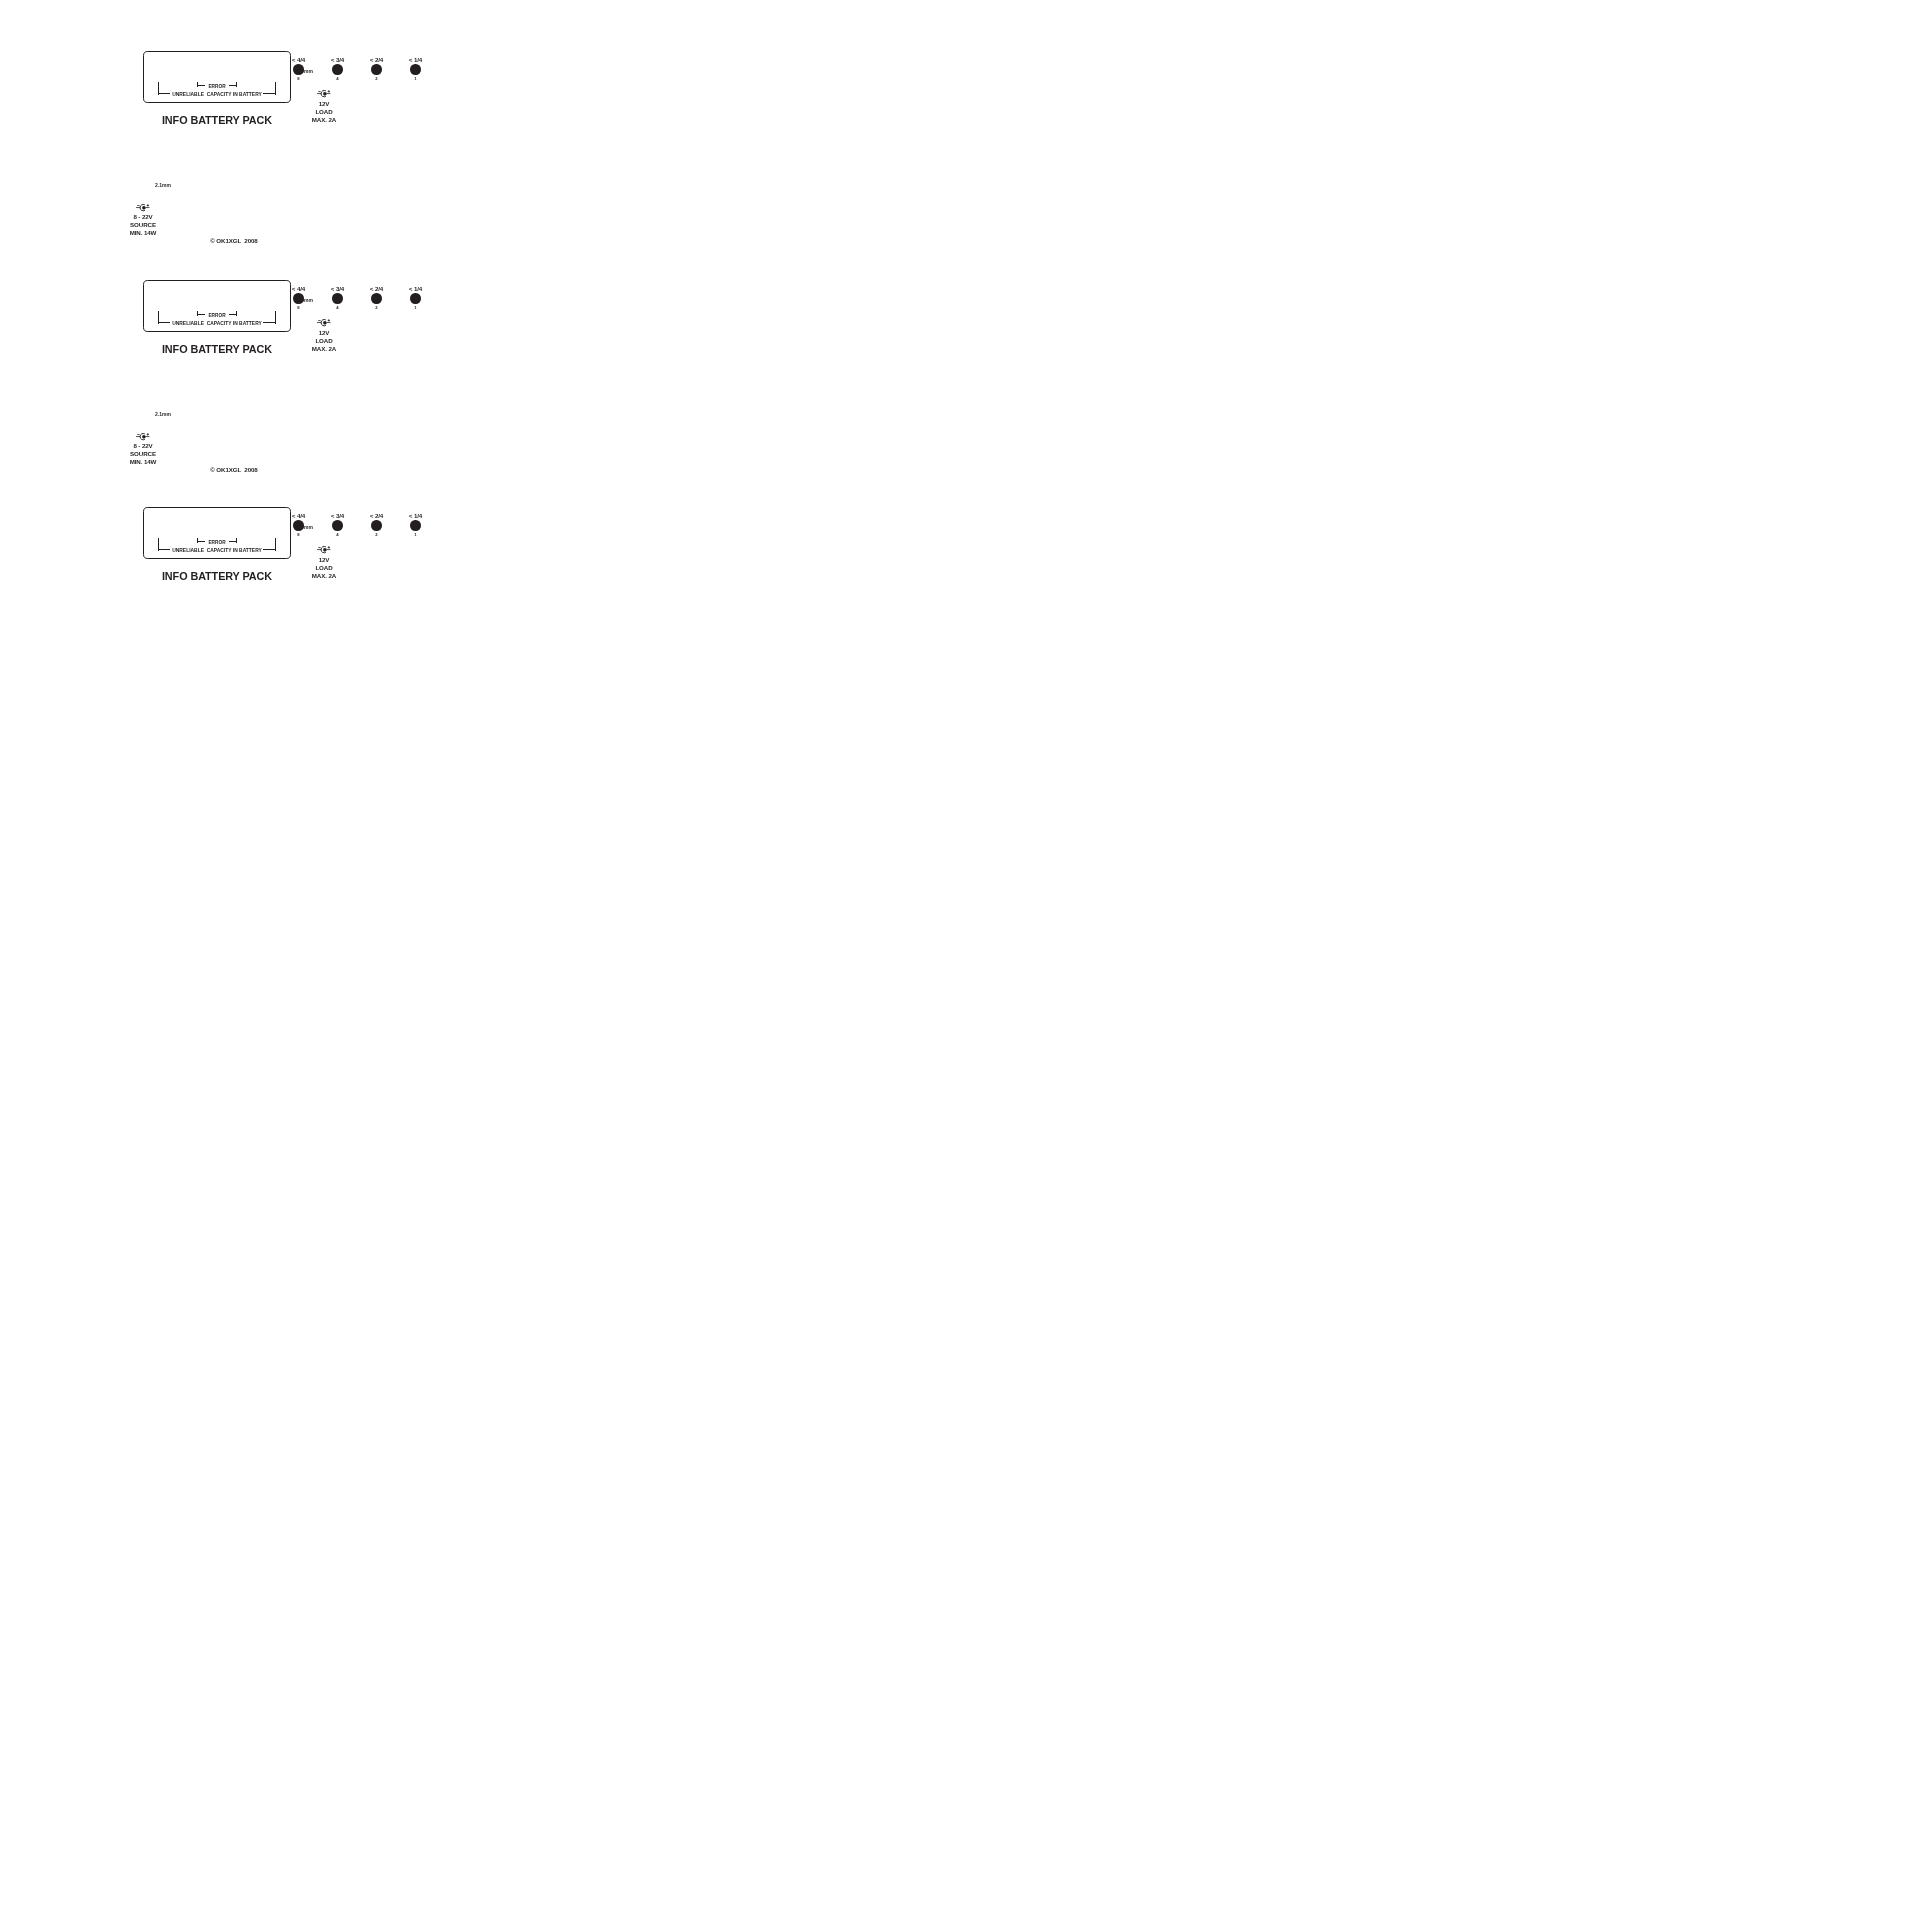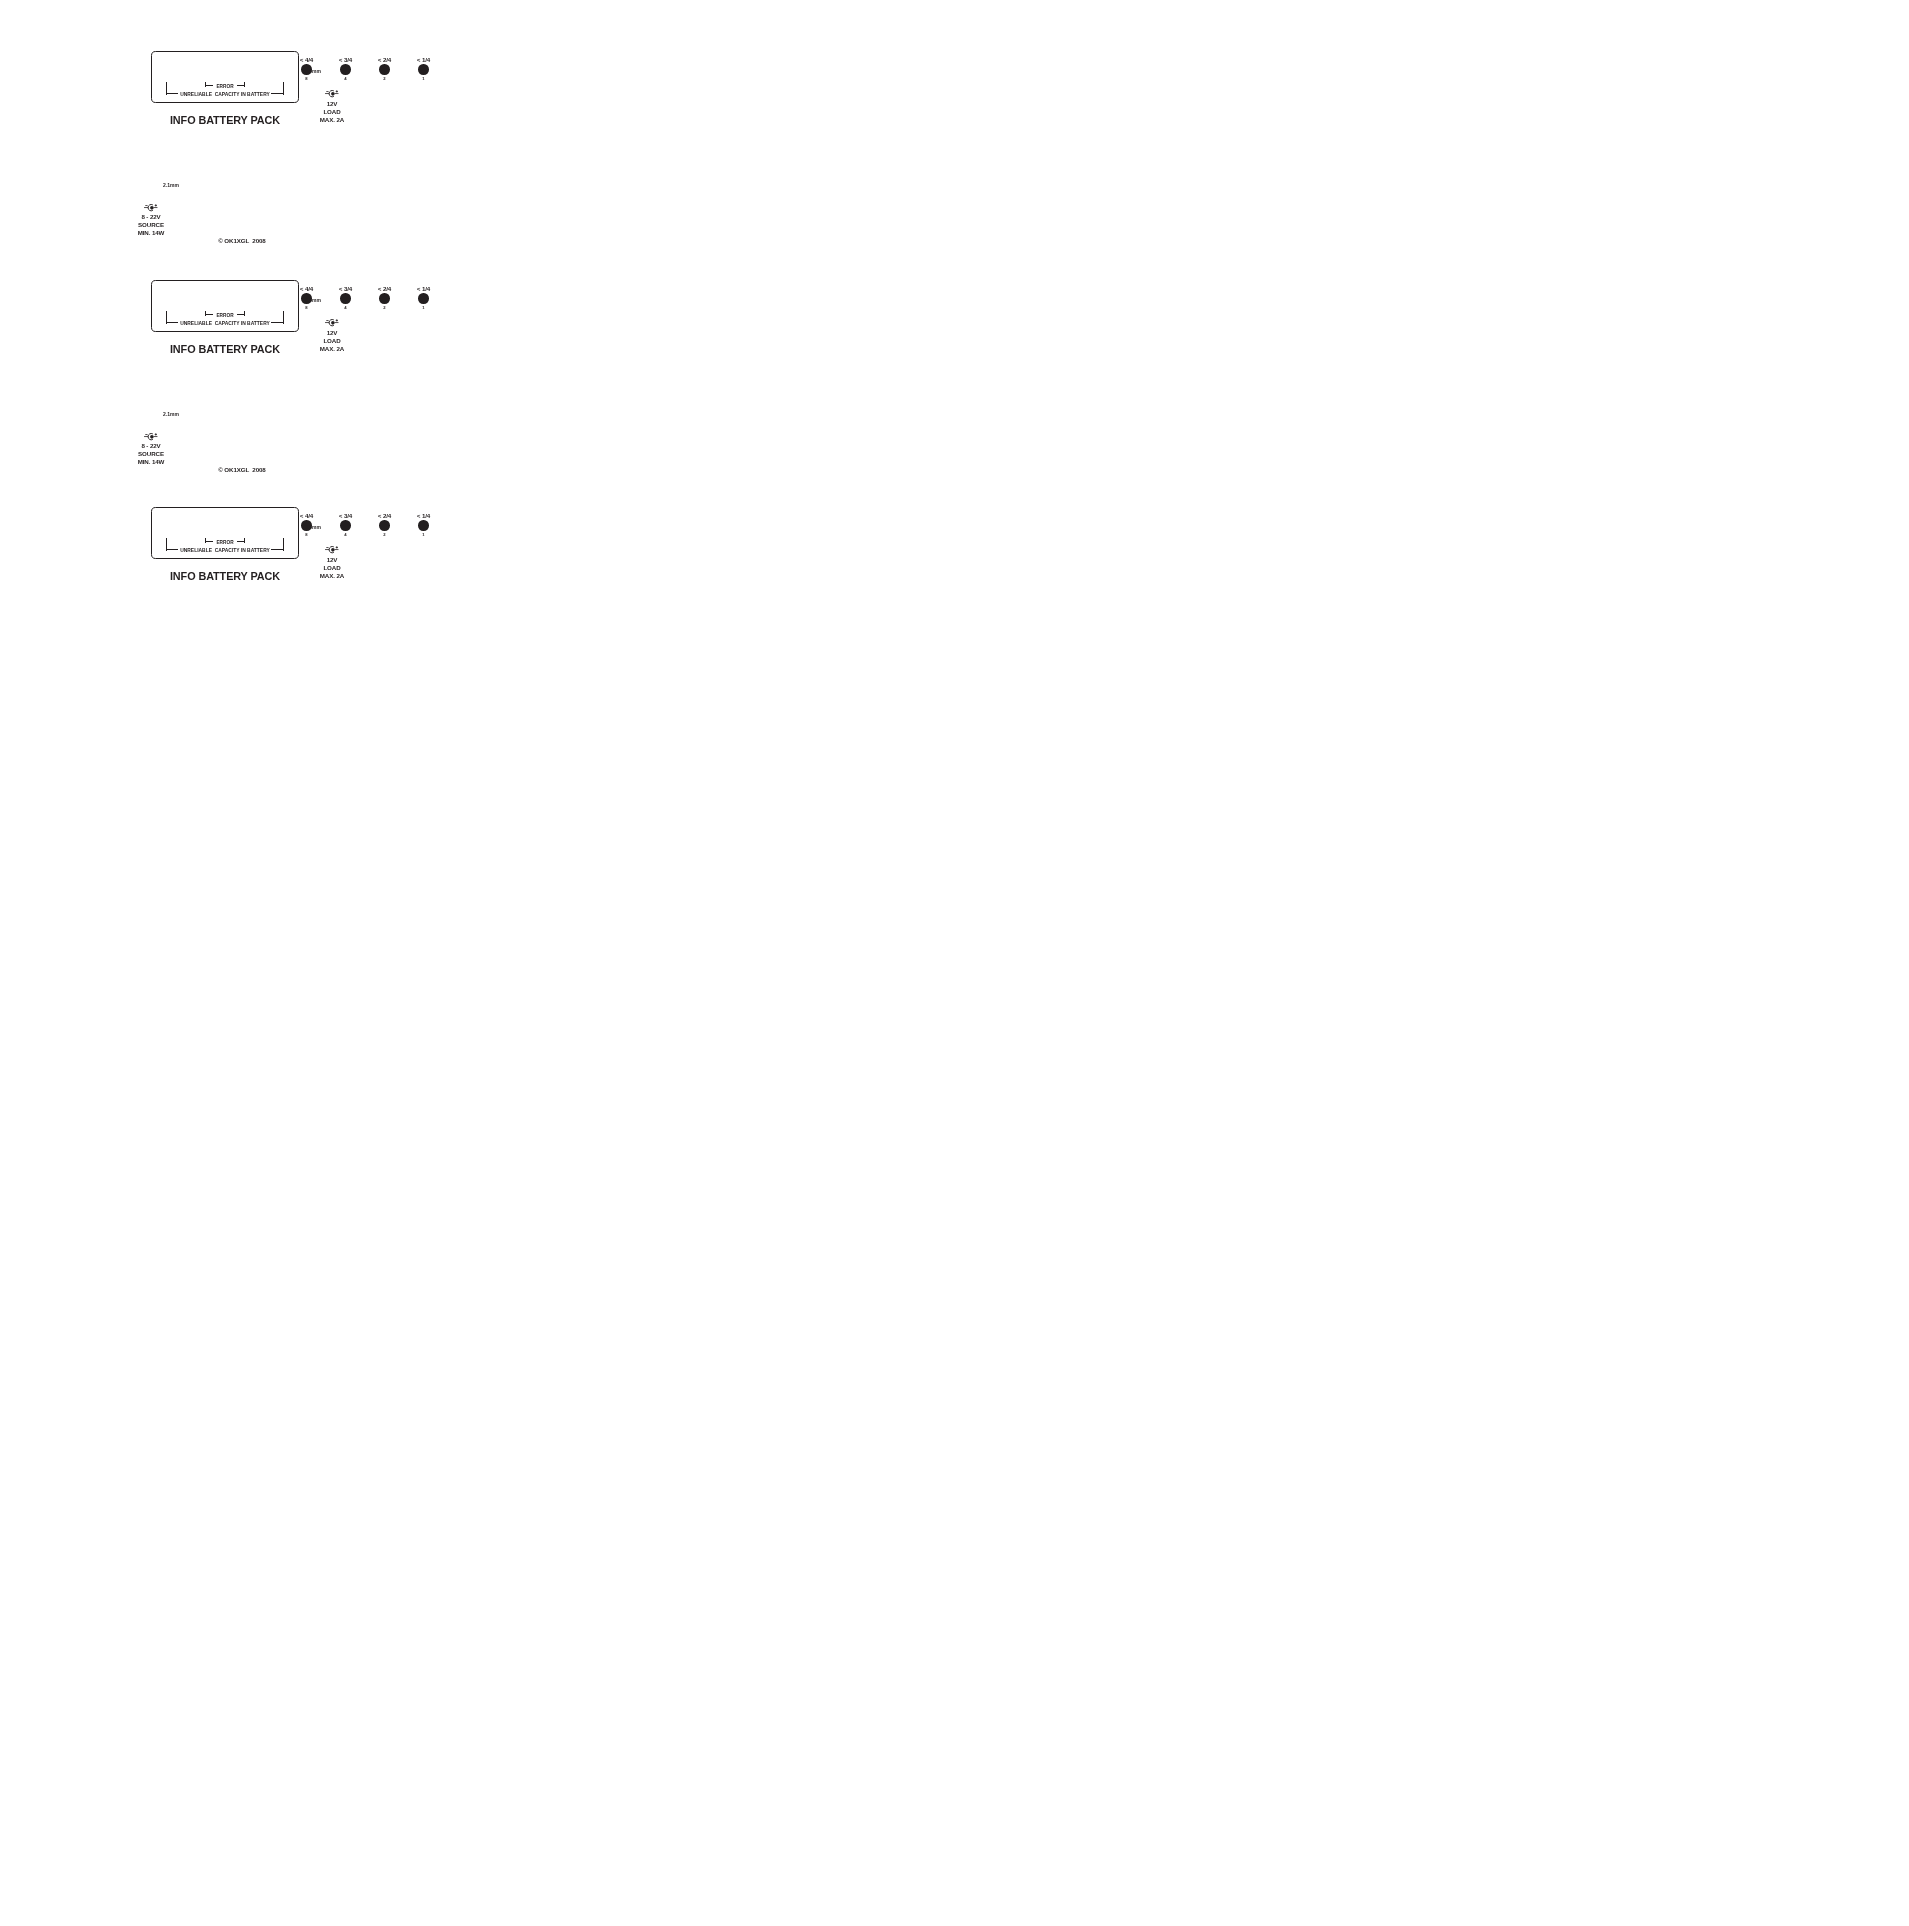--- a/index.html
+++ b/index.html
@@ -5,21 +5,21 @@
   html,body{margin:0;padding:0;background:#ffffff;}
   #page{
     position:relative;
     width:478px;
     height:676px;
     background:#ffffff;
     font-family:"Liberation Sans","DejaVu Sans",sans-serif;
     color:#231f20;
     overflow:hidden;
   }
-  .section{position:absolute;left:12px;width:478px;height:197px;}
+  .section{position:absolute;left:4px;width:478px;height:197px;}
   .sec1{top:51px;}
   .sec2{top:280px;}
   .sec3{top:507px;}
 
   .panel{
     position:absolute;left:139px;top:0;width:148px;height:52px;
     border:1.5px solid #231f20;border-radius:4.6px;box-sizing:border-box;
     background:#ffffff;
   }
   .led-col{position:absolute;top:0;width:31px;text-align:center;}

